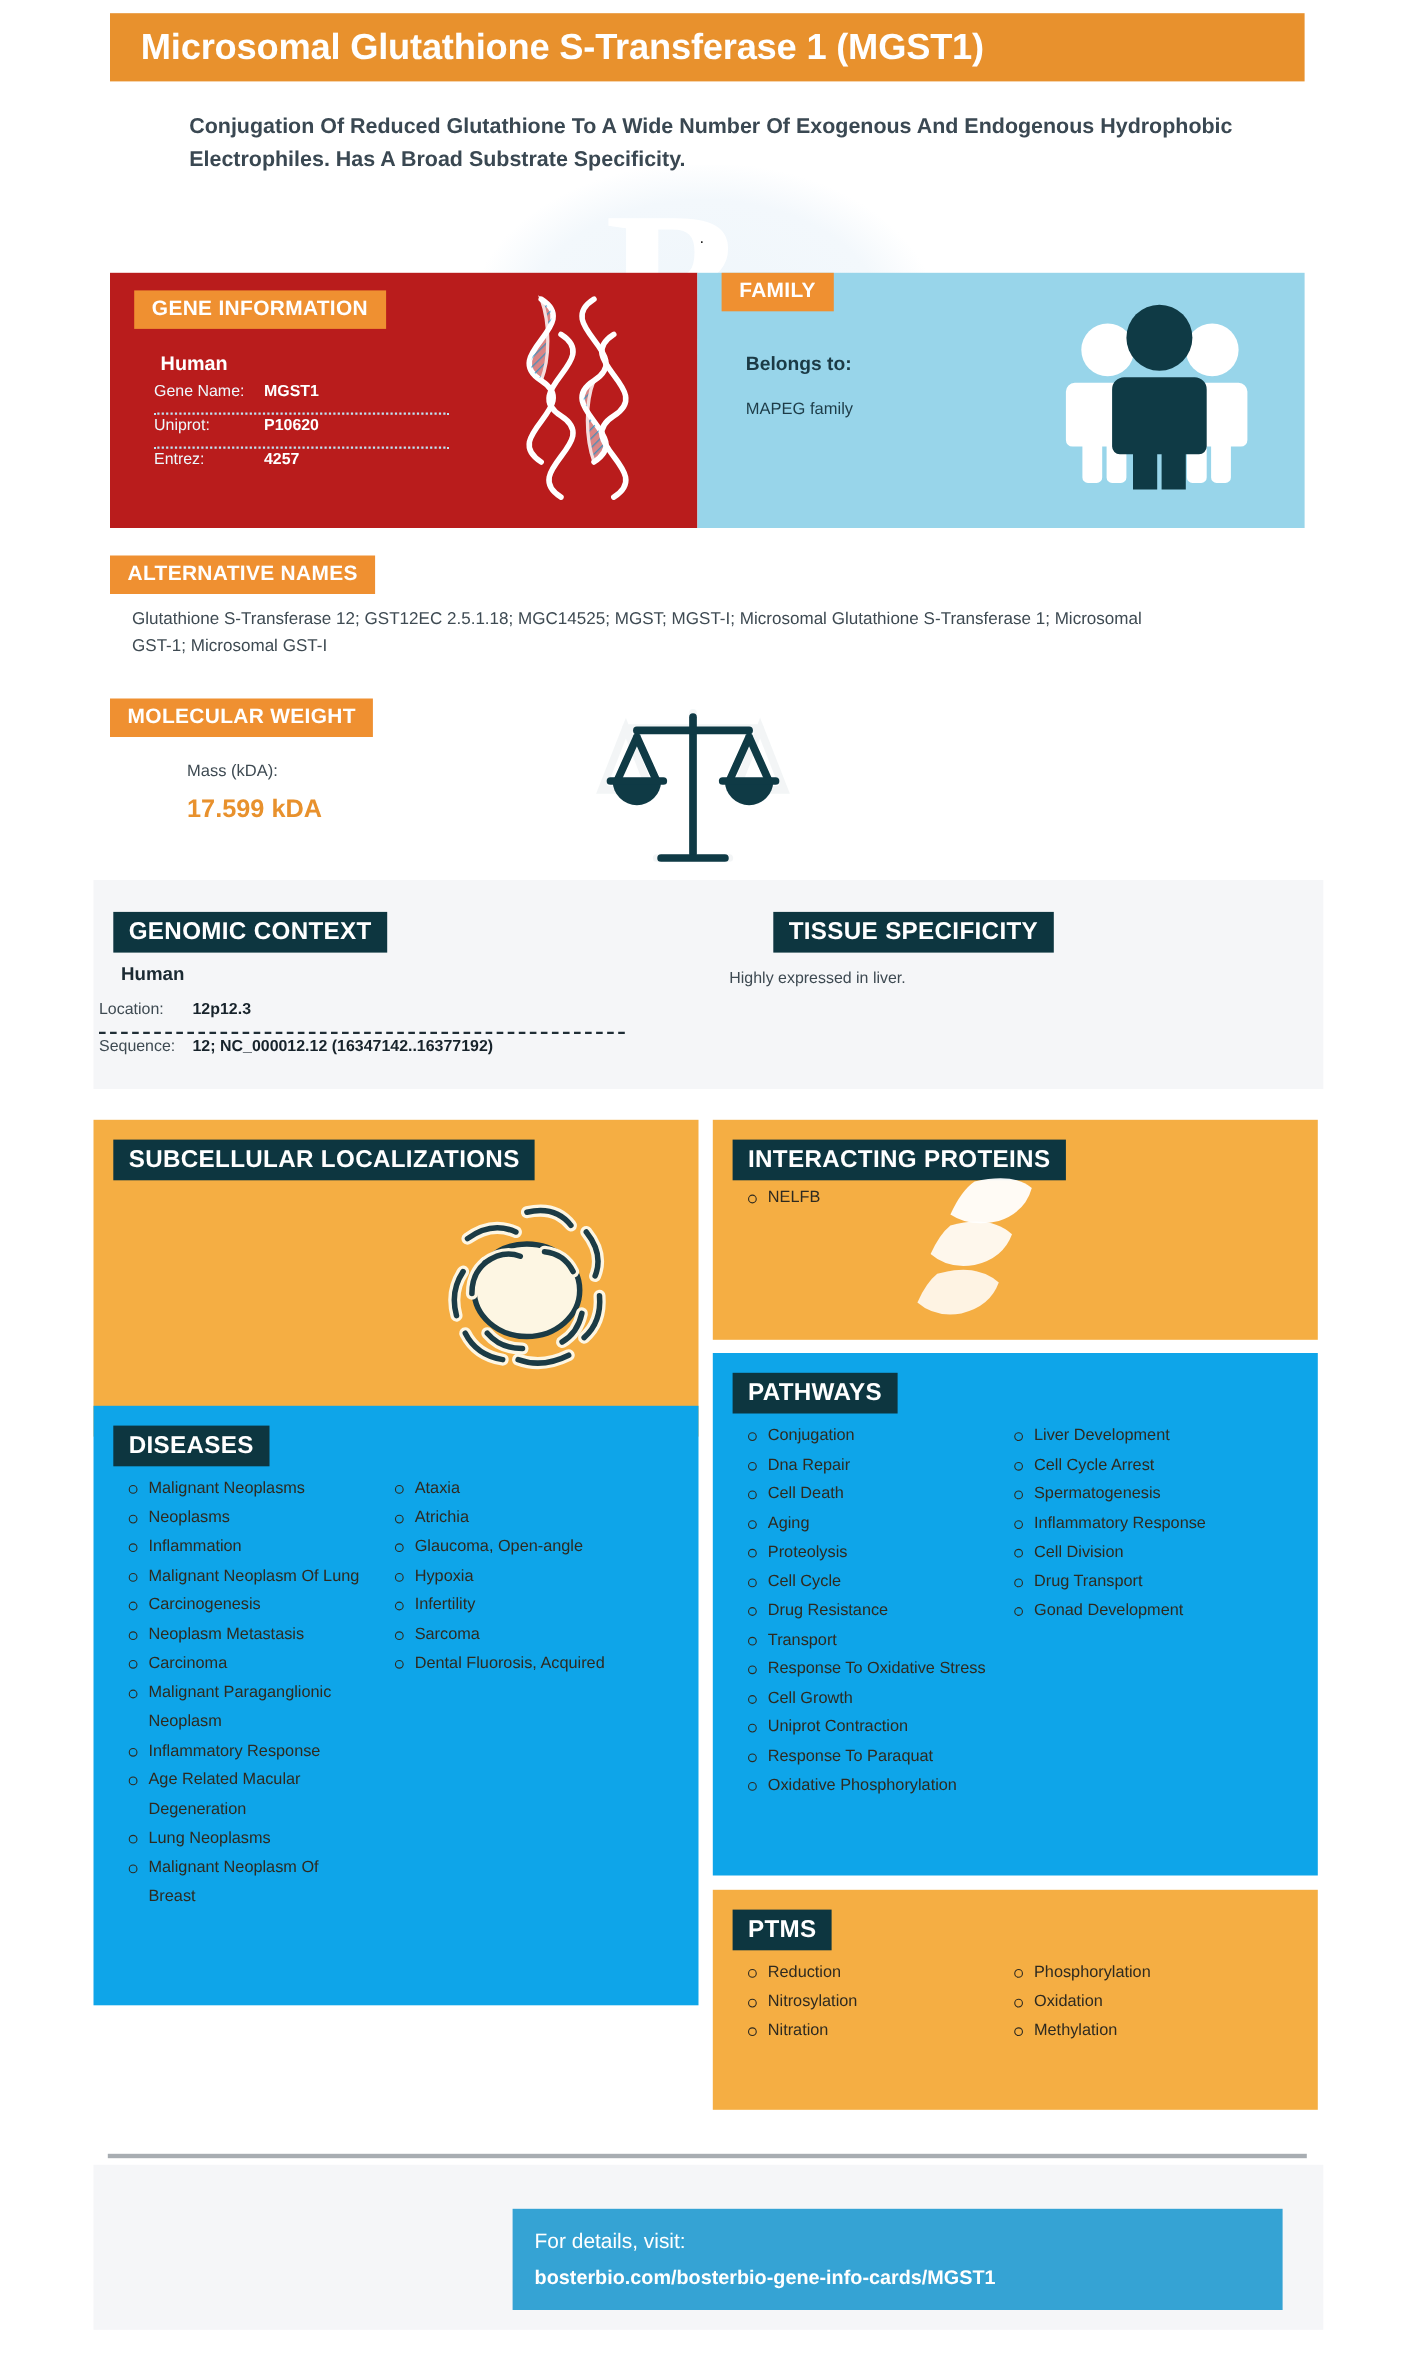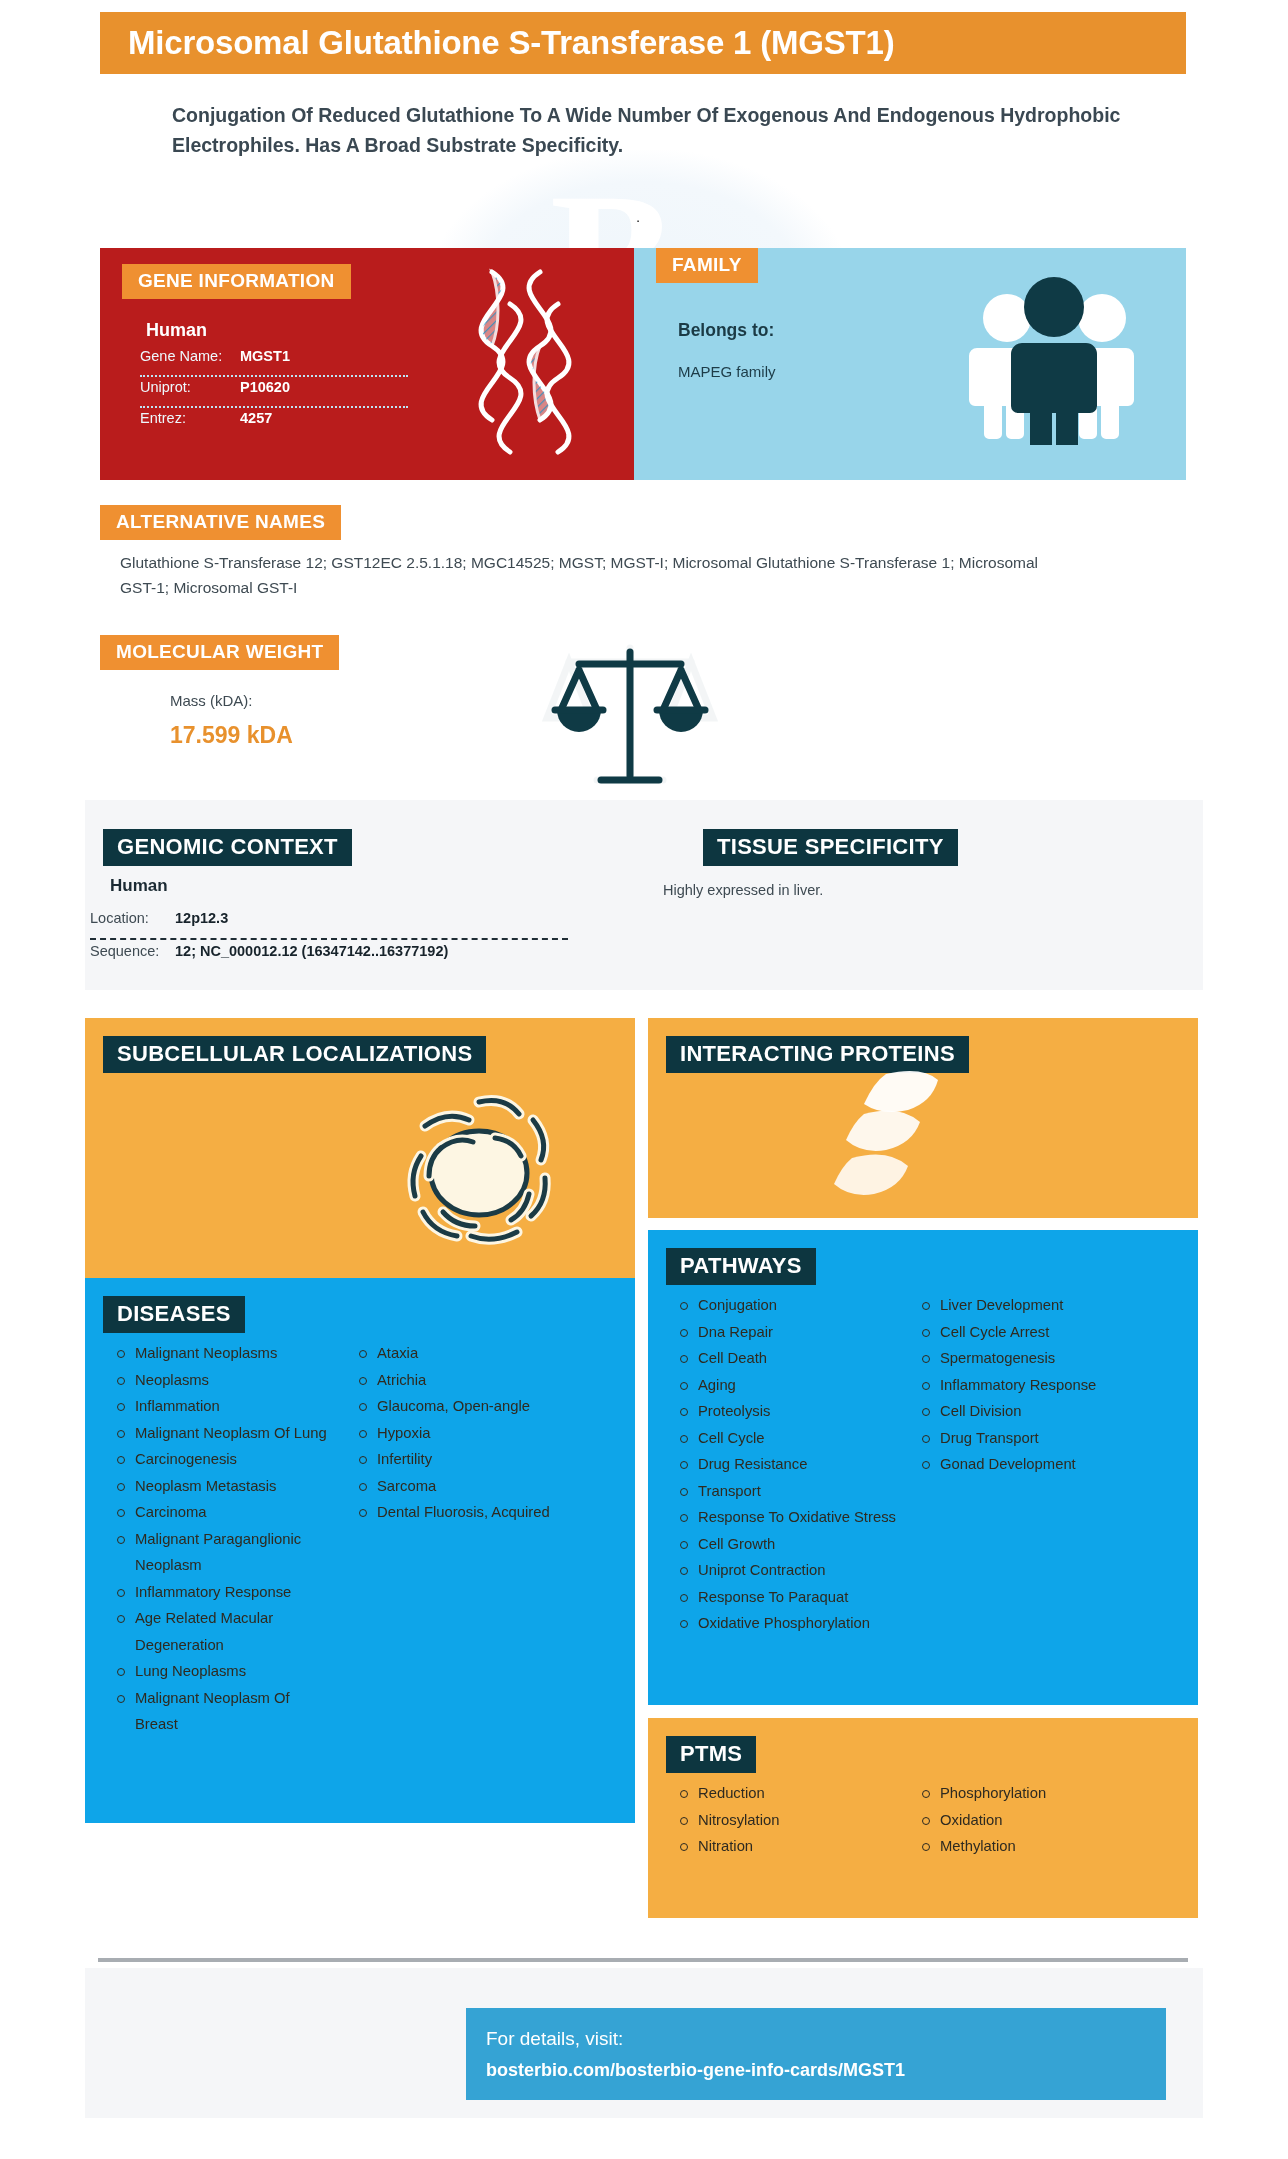--- a/index.html
+++ b/index.html
@@ -446,20 +446,25 @@
             <path d="M46 100 q0 -18 12 -28"></path>
         </g>
       </svg>
     </div>
   </div>
 
   <div class="card card-light interacting">
     <div class="card-hdr">
       <span class="tag-dark">INTERACTING PROTEINS</span>
     </div>
+    <div class="cols" style="top:58px">
+      <ul class="bul col-a">
+          <li>NELFB</li>
+        </ul>
+    </div>
     <div class="helix-icon">
       <svg width="140" height="150" viewBox="0 0 140 150">
         <g fill="#ffffff">
           <path d="M58 8 q36 -8 52 6 q-6 22 -30 30 q-26 6 -44 -6 q10 -22 22 -30 z" opacity="0.95"></path>
           <path d="M36 48 q36 -10 56 8 q-8 22 -34 28 q-24 4 -40 -10 q8 -18 18 -26 z" opacity="0.9"></path>
           <path d="M24 92 q36 -10 56 8 q-8 22 -34 28 q-24 4 -40 -10 q8 -18 18 -26 z" opacity="0.85"></path>
         </g>
       </svg>
     </div>
   </div>

